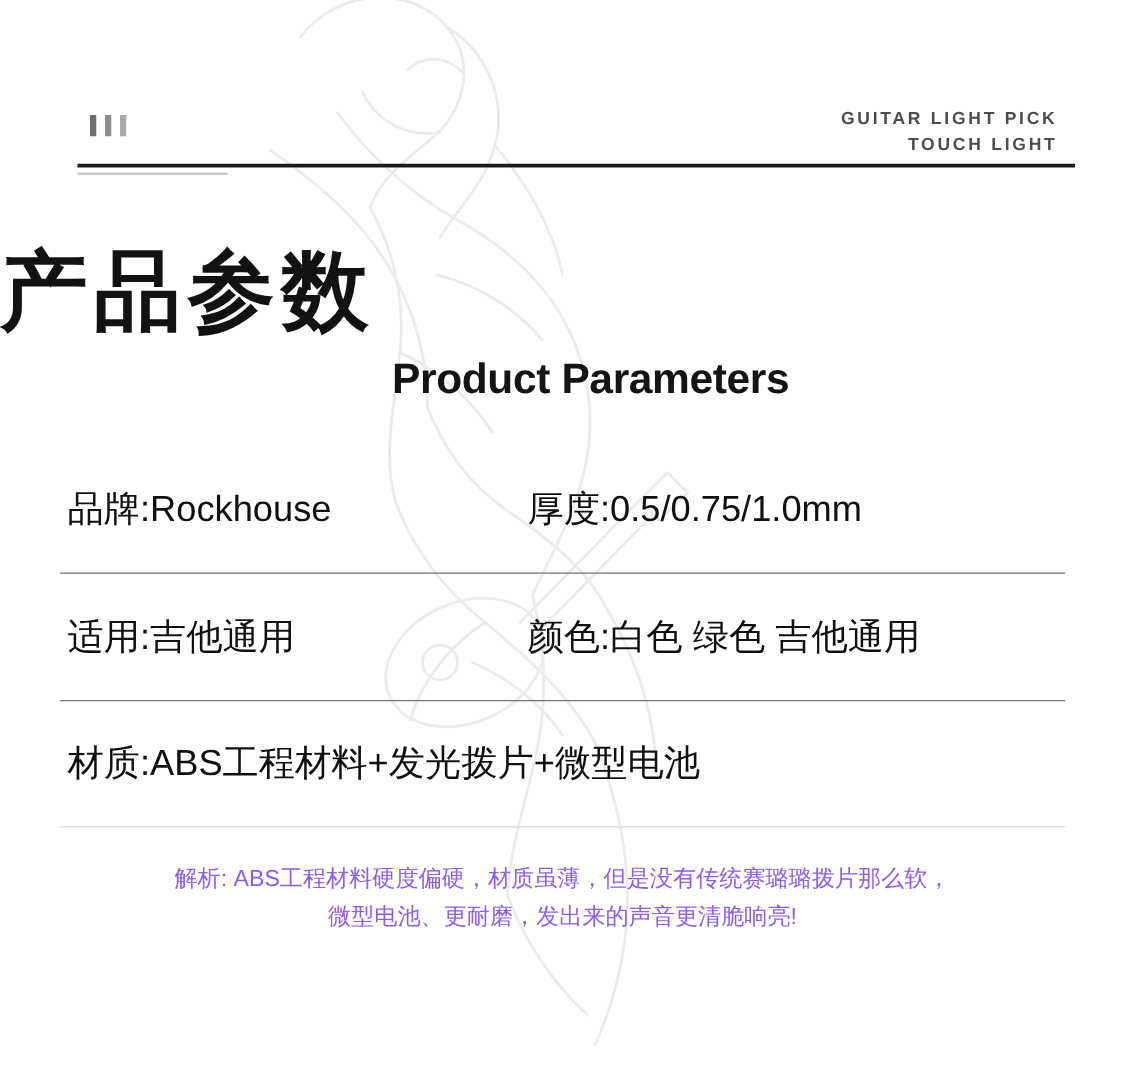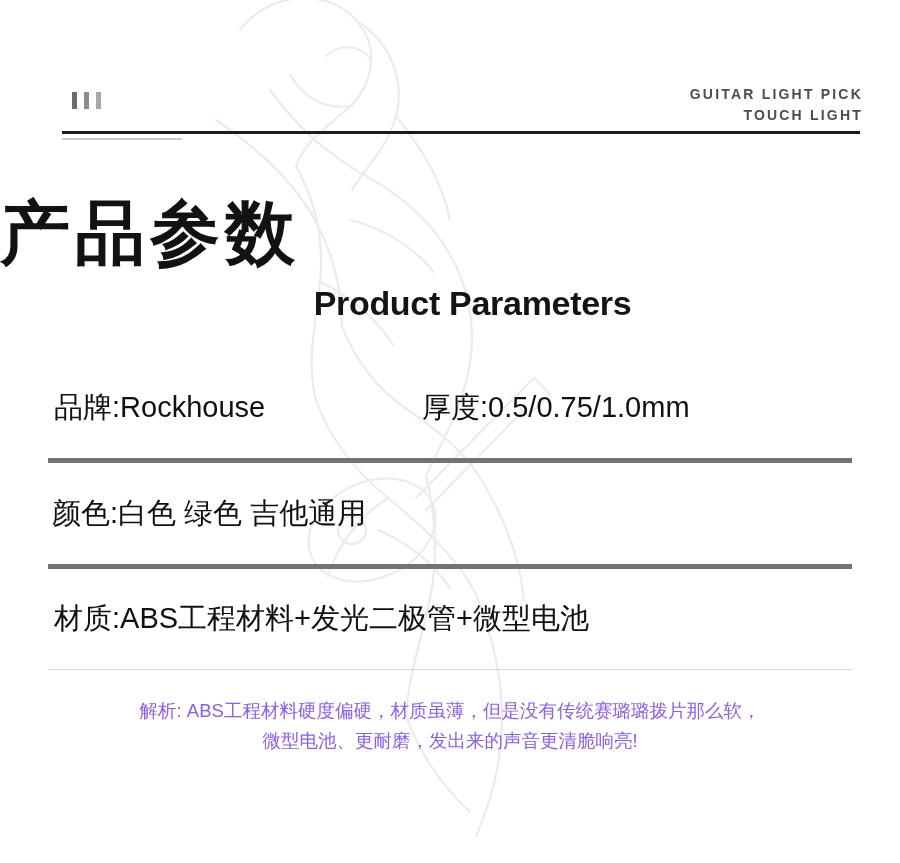--- a/index.html
+++ b/index.html
@@ -69,21 +69,21 @@
     display: block;
     width: 5px;
     height: 17px;
     background: #6d6d6d;
   }
   .dots i:nth-child(2) { background: #8c8c8c; }
   .dots i:nth-child(3) { background: #a8a8a8; }
 
   .header-en {
     position: absolute;
-    right: 37px;
+    right: 54px;
     top: 84px;
     text-align: right;
     line-height: 1.5;
     letter-spacing: 2.2px;
     font-size: 14px;
     font-weight: bold;
     color: #4c4c4c;
   }
 
   
@@ -114,21 +114,21 @@
   
   .params {
     position: relative;
     z-index: 2;
     margin: 34px 48px 0 48px;
   }
   .row {
     display: flex;
     align-items: center;
     height: 101px;
-    border-bottom: 5px solid #737373;
+    border-bottom: 1px solid #737373;
     font-size: 29px;
     color: #101010;
   }
   .row:last-child { border-bottom: 1px solid #d8d8d8; }
   .cell-left {
     width: 370px;
     flex: none;
     padding-left: 6px;
     box-sizing: border-box;
   }
@@ -214,24 +214,25 @@
 
   <div class="params">
 
     <div class="row">
       <div class="cell-left">品牌:Rockhouse</div>
       <div class="cell-right">厚度:0.5/0.75/1.0mm</div>
     </div>
 
 
     <div class="row">
+      <div class="cell-left">适用:吉他通用</div>
       <div class="cell-right">颜色:白色 绿色 吉他通用</div>
     </div>
 
-    <div class="row-wide">材质:ABS工程材料+发光二极管+微型电池</div>
+    <div class="row-wide">材质:ABS工程材料+发光拨片+微型电池</div>
   </div>
 
   <div class="footnote">
     <span class="fn-line">解析: ABS工程材料硬度偏硬，材质虽薄，但是没有传统赛璐璐拨片那么软，</span>
     <span class="fn-line">微型电池、更耐磨，发出来的声音更清脆响亮!</span>
   </div>
 
 </div>
 
 </body></html>

